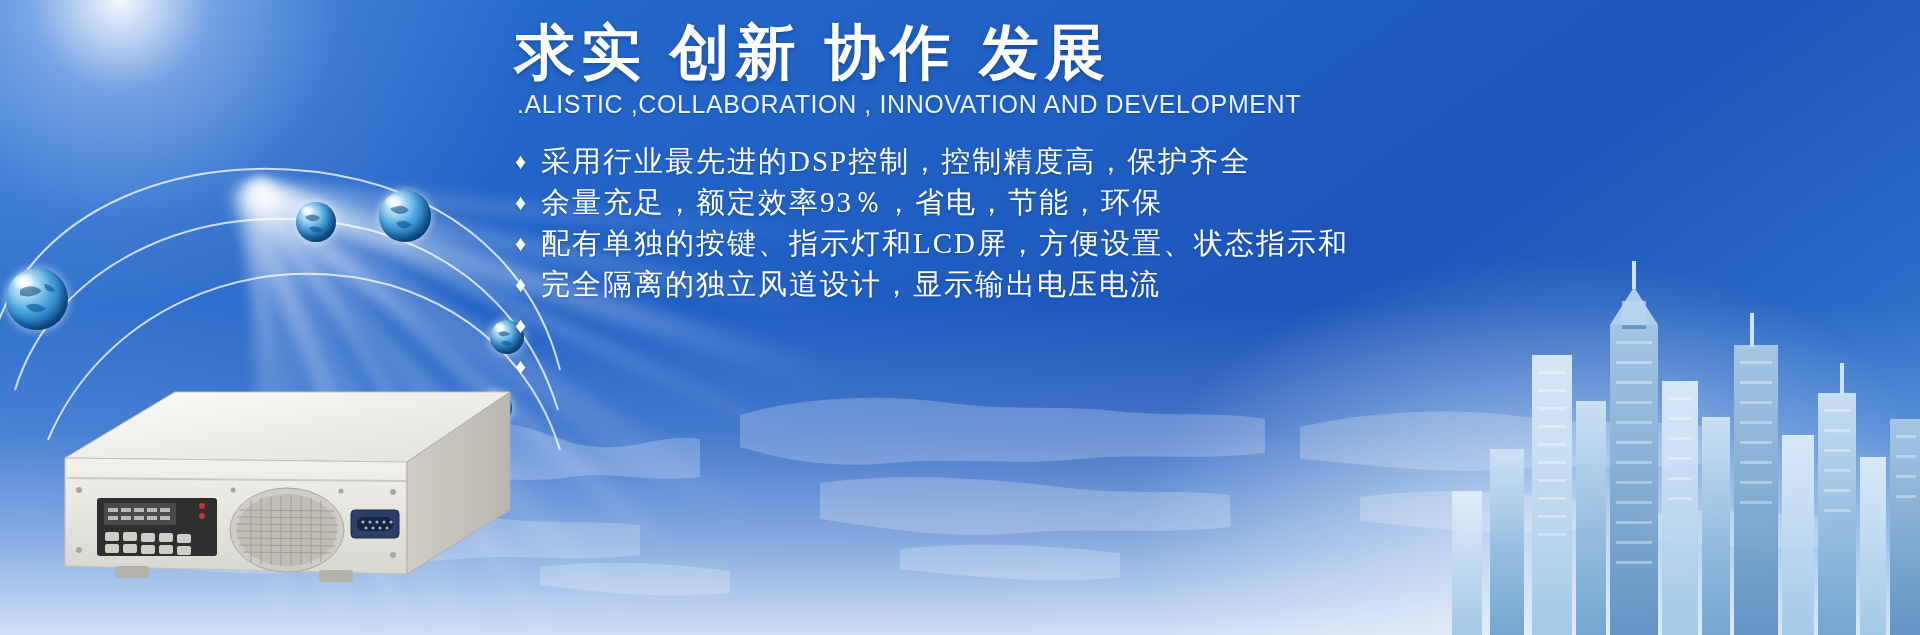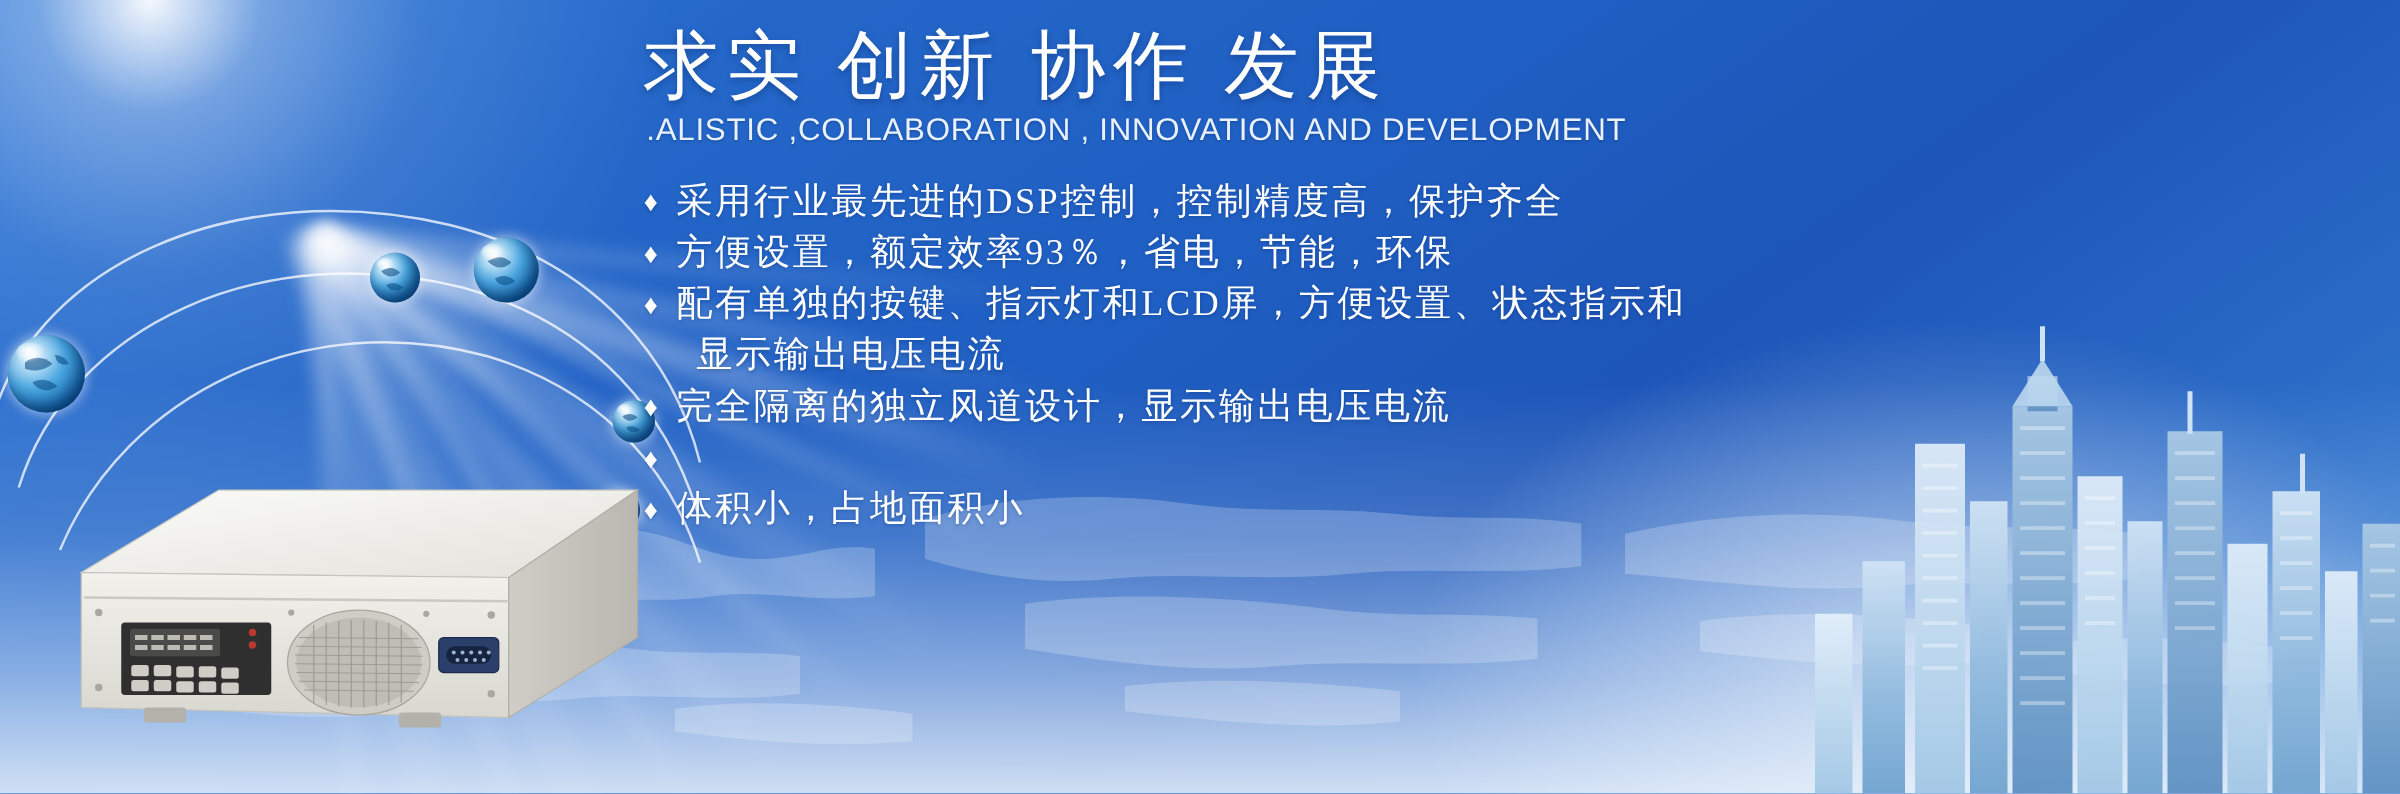--- a/index.html
+++ b/index.html
@@ -47,21 +47,21 @@
     background:radial-gradient(ellipse at 40% 40%, rgba(255,255,255,.95), rgba(255,255,255,0) 70%);
   }
   .globe .land{position:absolute;inset:0;opacity:.8}
   
   .skyline{position:absolute;right:0;bottom:0;width:780px;height:430px;}
   
   .device{position:absolute;left:55px;bottom:25px;width:460px;height:260px;}
   
   .textcol{position:absolute;left:515px;top:18px;width:1380px;}
   .title{
-    color:#ffffff;font-weight:normal;letter-spacing:6px;
+    color:#ffffff;font-weight:bold;letter-spacing:6px;
     font-size:60px;line-height:70px;margin:0 0 2px 0;
     text-shadow:0 2px 5px rgba(0,30,80,.35);
     white-space:nowrap;
   }
   .subtitle{
     color:#e8f1fc;font-size:25px;letter-spacing:.6px;
     margin:0 0 22px 2px;white-space:nowrap;
     text-shadow:0 1px 2px rgba(0,30,80,.35);
   }
   .bullets{list-style:none;margin:0;padding:0;}
@@ -364,37 +364,32 @@
   <div class="textcol">
     <h1 class="title">求实 创新 协作 发展</h1>
     <div class="subtitle">.ALISTIC ,COLLABORATION , INNOVATION AND DEVELOPMENT</div>
     <ul class="bullets">
       <li>
         <span class="mk">♦</span>
         <span class="txt">采用行业最先进的DSP控制，控制精度高，保护齐全</span>
       </li>
       <li>
         <span class="mk">♦</span>
-        <span class="txt">方便设置，额定效率93％，省电，节能，环保</span>
+        <span class="txt">余量充足，额定效率93％，省电，节能，环保</span>
       </li>
       <li>
         <span class="mk">♦</span>
         <span class="txt">配有单独的按键、指示灯和LCD屏，方便设置、状态指示和</span>
       </li>
-      <li class="cont">
-        <span class="mk">♦</span>
-        <span class="txt">显示输出电压电流</span>
-      </li>
       <li>
         <span class="mk">♦</span>
         <span class="txt">完全隔离的独立风道设计，显示输出电压电流</span>
       </li>
       <li>
         <span class="mk">♦</span>
       </li>
       <li>
         <span class="mk">♦</span>
-        <span class="txt">体积小，占地面积小</span>
       </li>
     </ul>
   </div>
 
 </div>
 
 </body></html>

